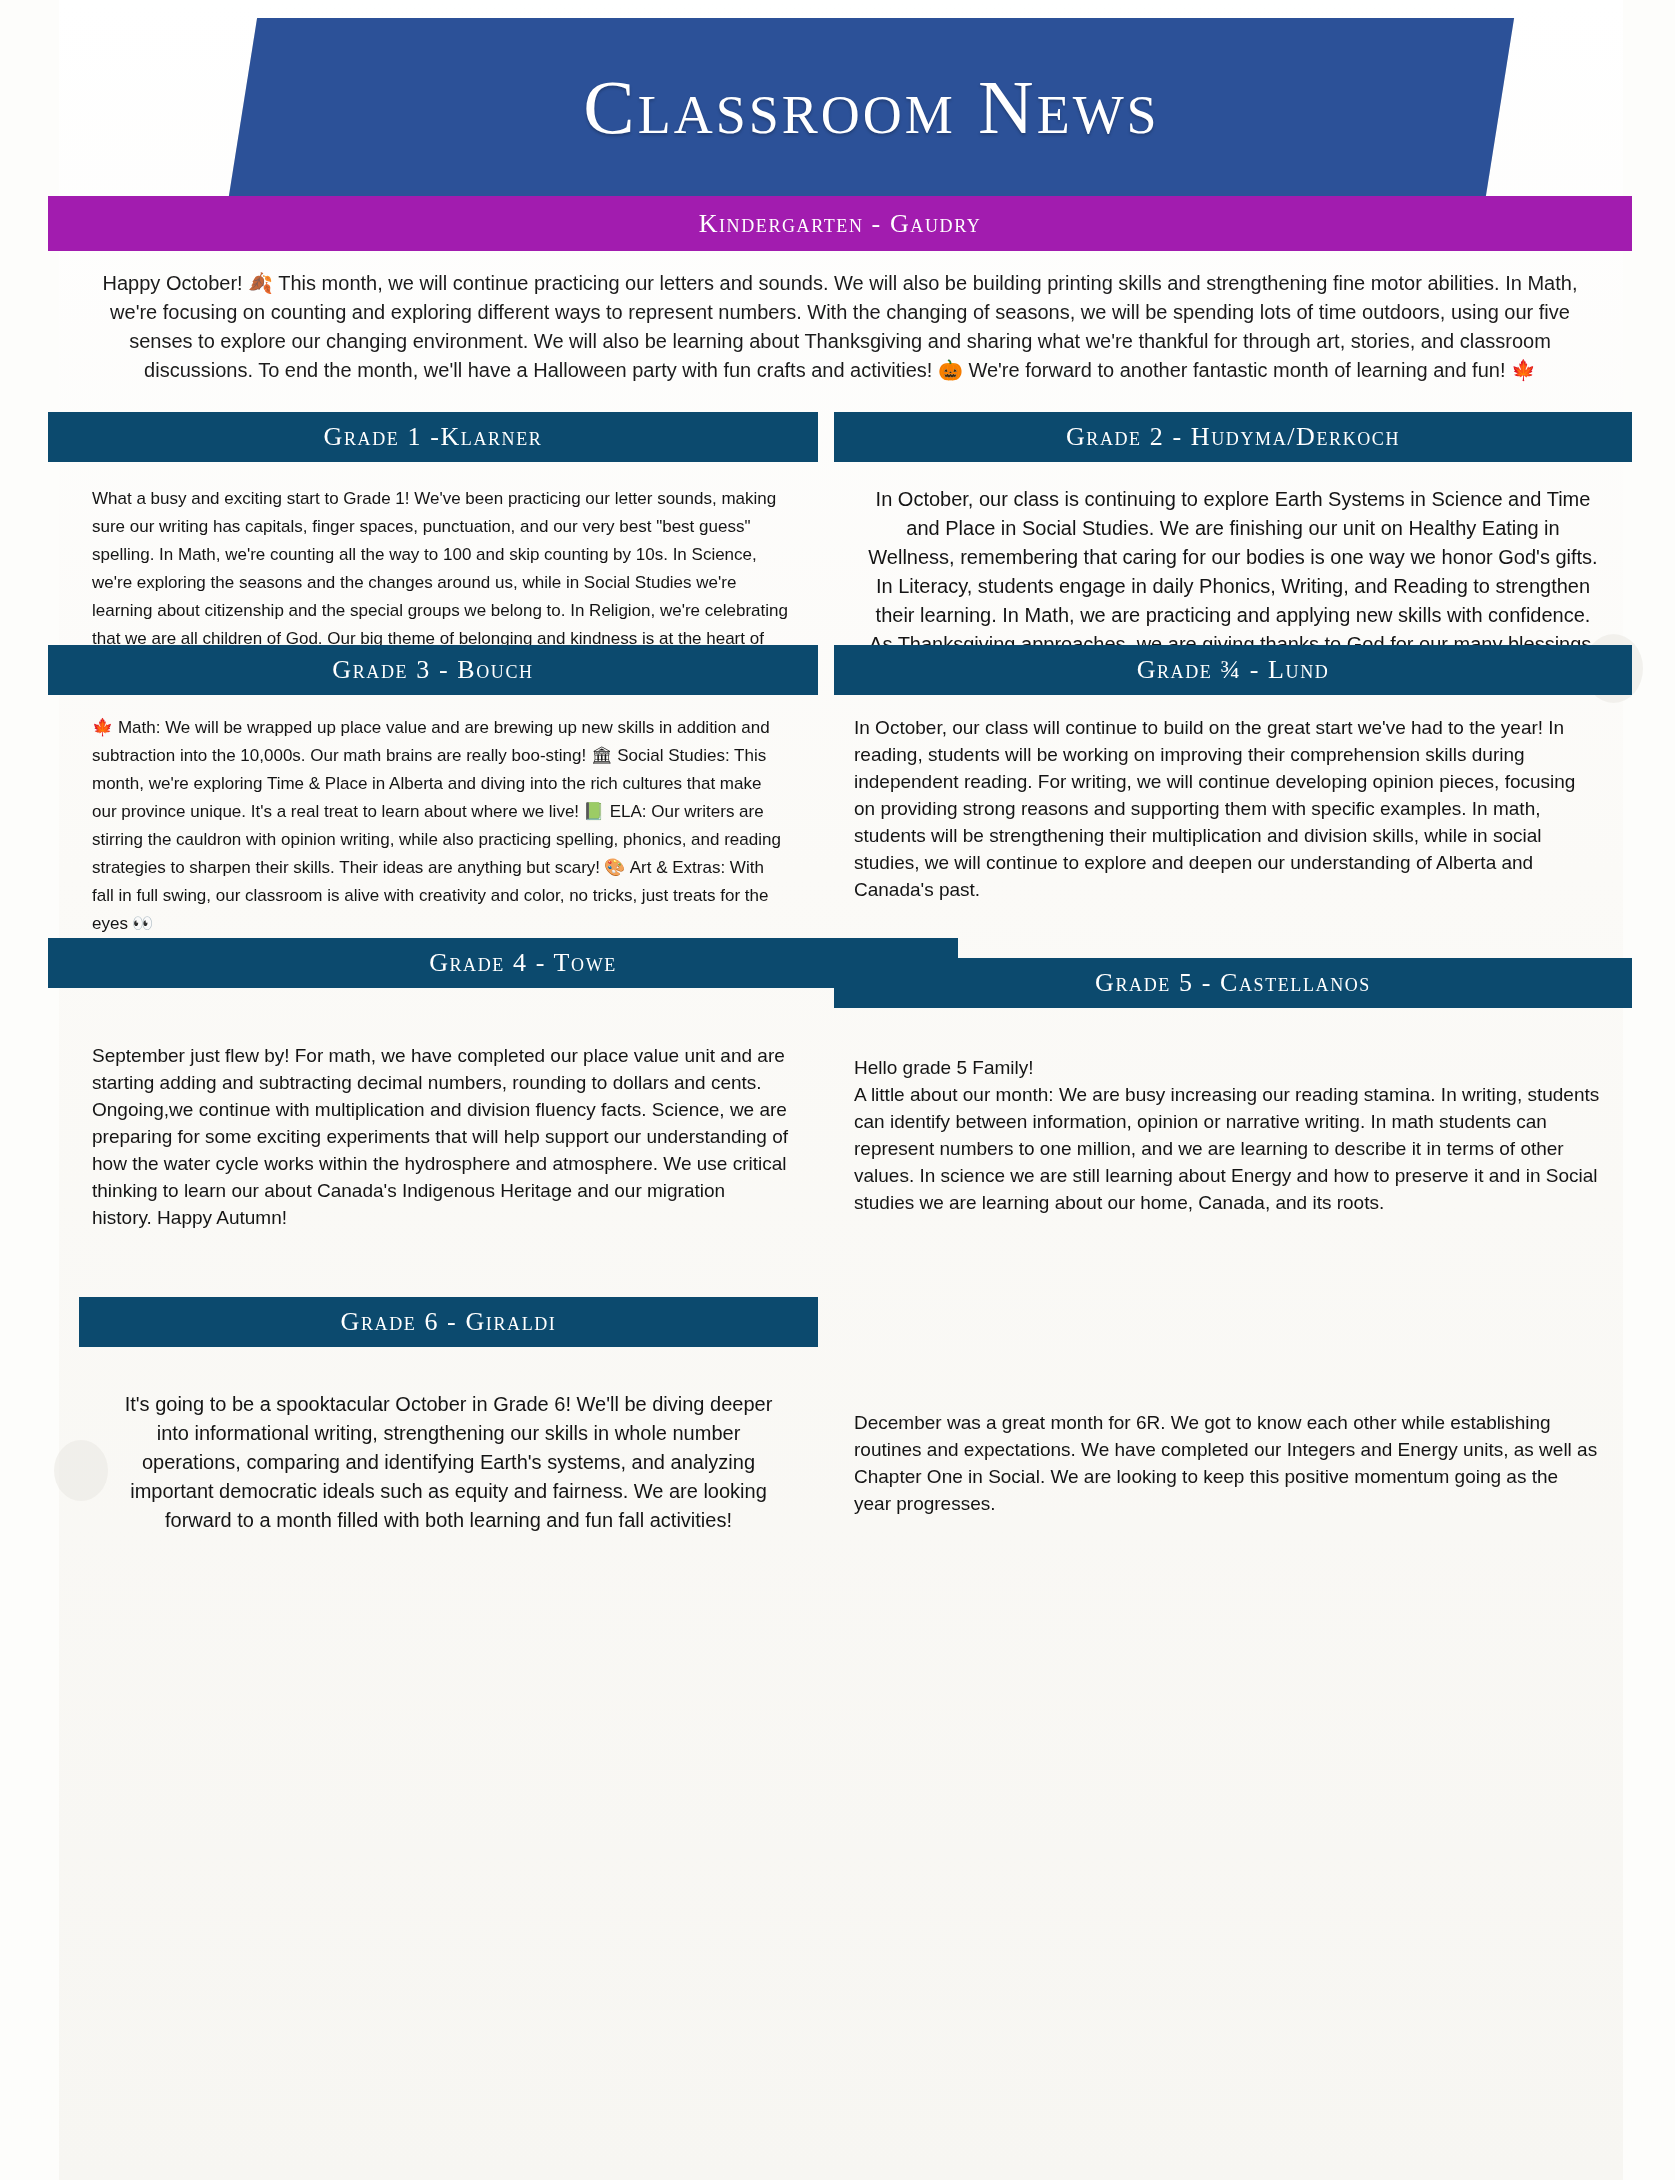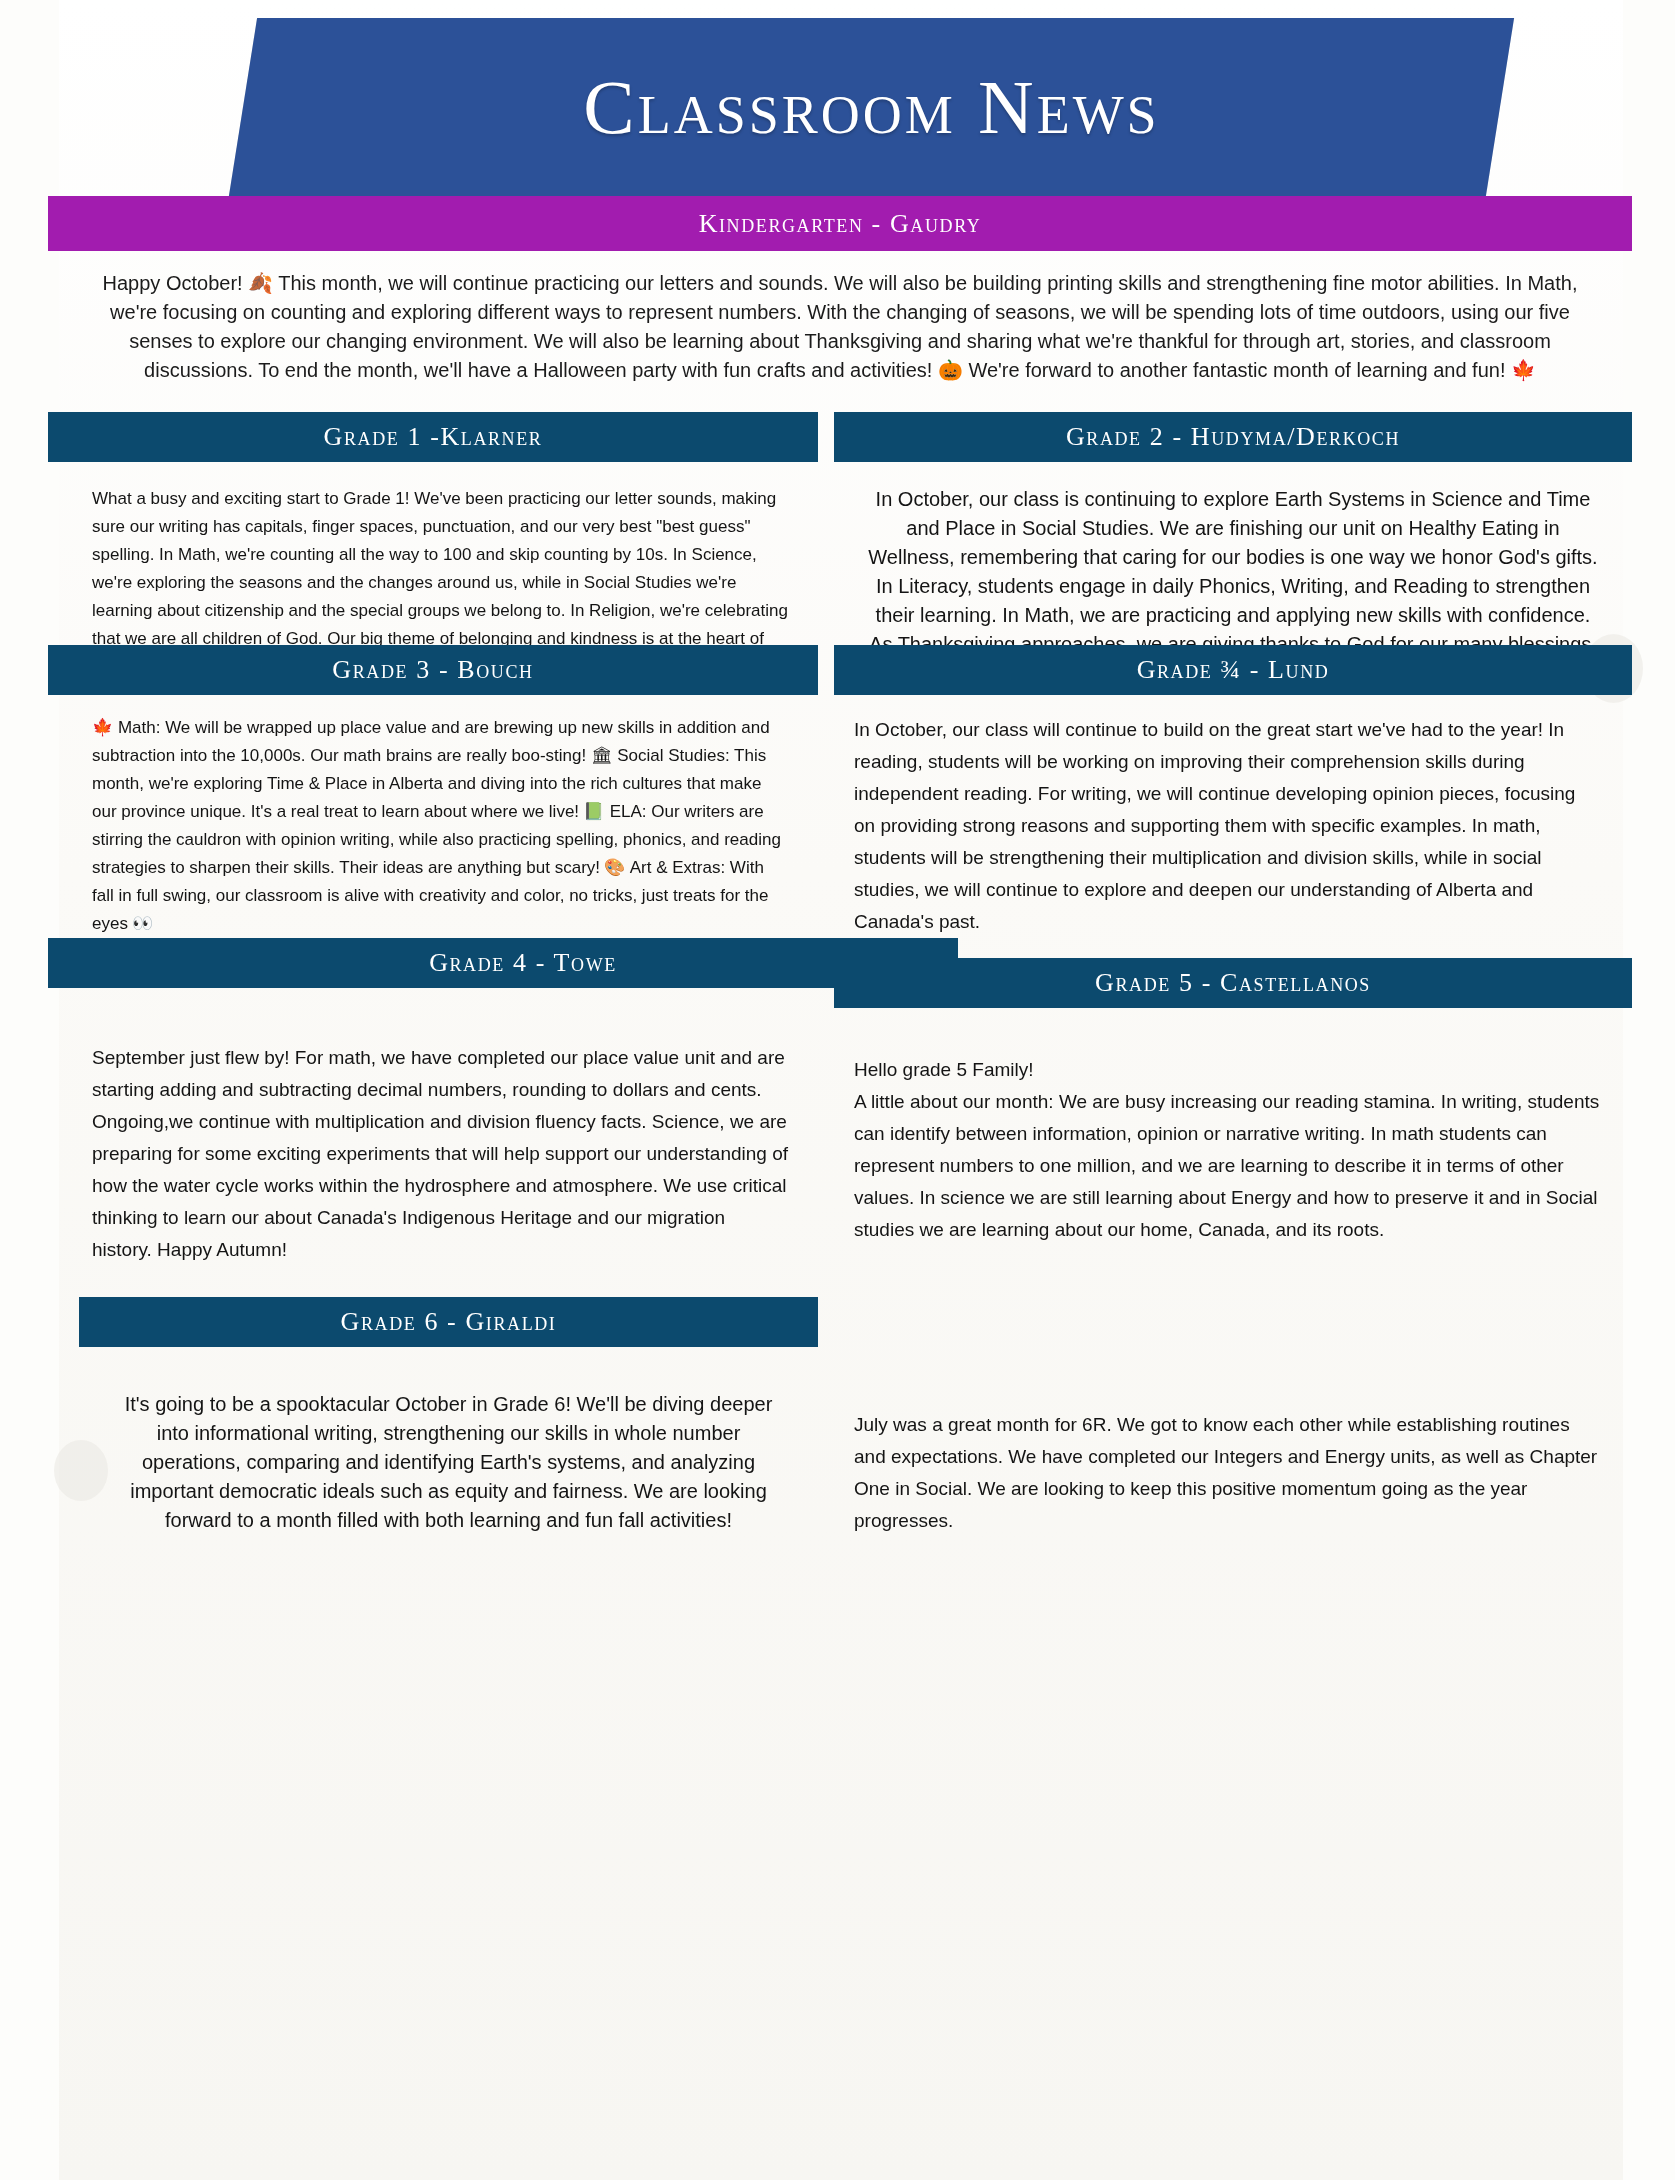--- a/index.html
+++ b/index.html
@@ -112,21 +112,21 @@
     text-align: center;
     font-size: 20px;
     line-height: 29px;
   }
   .txt-small {
     font-size: 17px;
     line-height: 28px;
   }
   .txt-med {
     font-size: 19px;
-    line-height: 32px;
+    line-height: 27px;
   }
   .txt-med-left {
     text-align: left;
   }
 
   
   .artifact {
     position: absolute;
     border-radius: 50%;
     background: #e9e7e2;
@@ -183,15 +183,15 @@
     <div class="band-title">Grade 5 - Castellanos</div>
   </div>
   <div class="cell txt-med txt-med-left" style="left:834px; top:1012px; width:798px; height:277px; padding:42px 32px 0 20px; white-space:pre-line;">Hello grade 5 Family!
 A little about our month: We are busy increasing our reading stamina. In writing, students can identify between information, opinion or narrative writing. In math students can represent numbers to one million, and we are learning to describe it in terms of other values. In science we are still learning about Energy and how to preserve it and in Social studies we are learning about our home, Canada, and its roots.</div>
 
   <div class="band" style="left:79px; top:1297px; width:739px;">
     <div class="band-title">Grade 6 - Giraldi</div>
   </div>
   <div class="cell txt-serif-center" style="left:79px; top:1350px; width:739px; height:287px; padding:40px 30px 0 30px;">It's going to be a spooktacular October in Grade 6! We'll be diving deeper into informational writing, strengthening our skills in whole number operations, comparing and identifying Earth's systems, and analyzing important democratic ideals such as equity and fairness. We are looking forward to a month filled with both learning and fun fall activities!</div>
 
-  <div class="cell txt-med txt-med-left" style="left:834px; top:1350px; width:798px; height:287px; padding:59px 32px 0 20px;">July was a great month for 6R. We got to know each other while establishing routines and expectations. We have completed our Integers and Energy units, as well as Chapter One in Social. We are looking to keep this positive momentum going as the year progresses.</div>
+  <div class="cell txt-med txt-med-left" style="left:834px; top:1350px; width:798px; height:287px; padding:59px 32px 0 20px;">December was a great month for 6R. We got to know each other while establishing routines and expectations. We have completed our Integers and Energy units, as well as Chapter One in Social. We are looking to keep this positive momentum going as the year progresses.</div>
 </div>
 
 
 </body></html>

